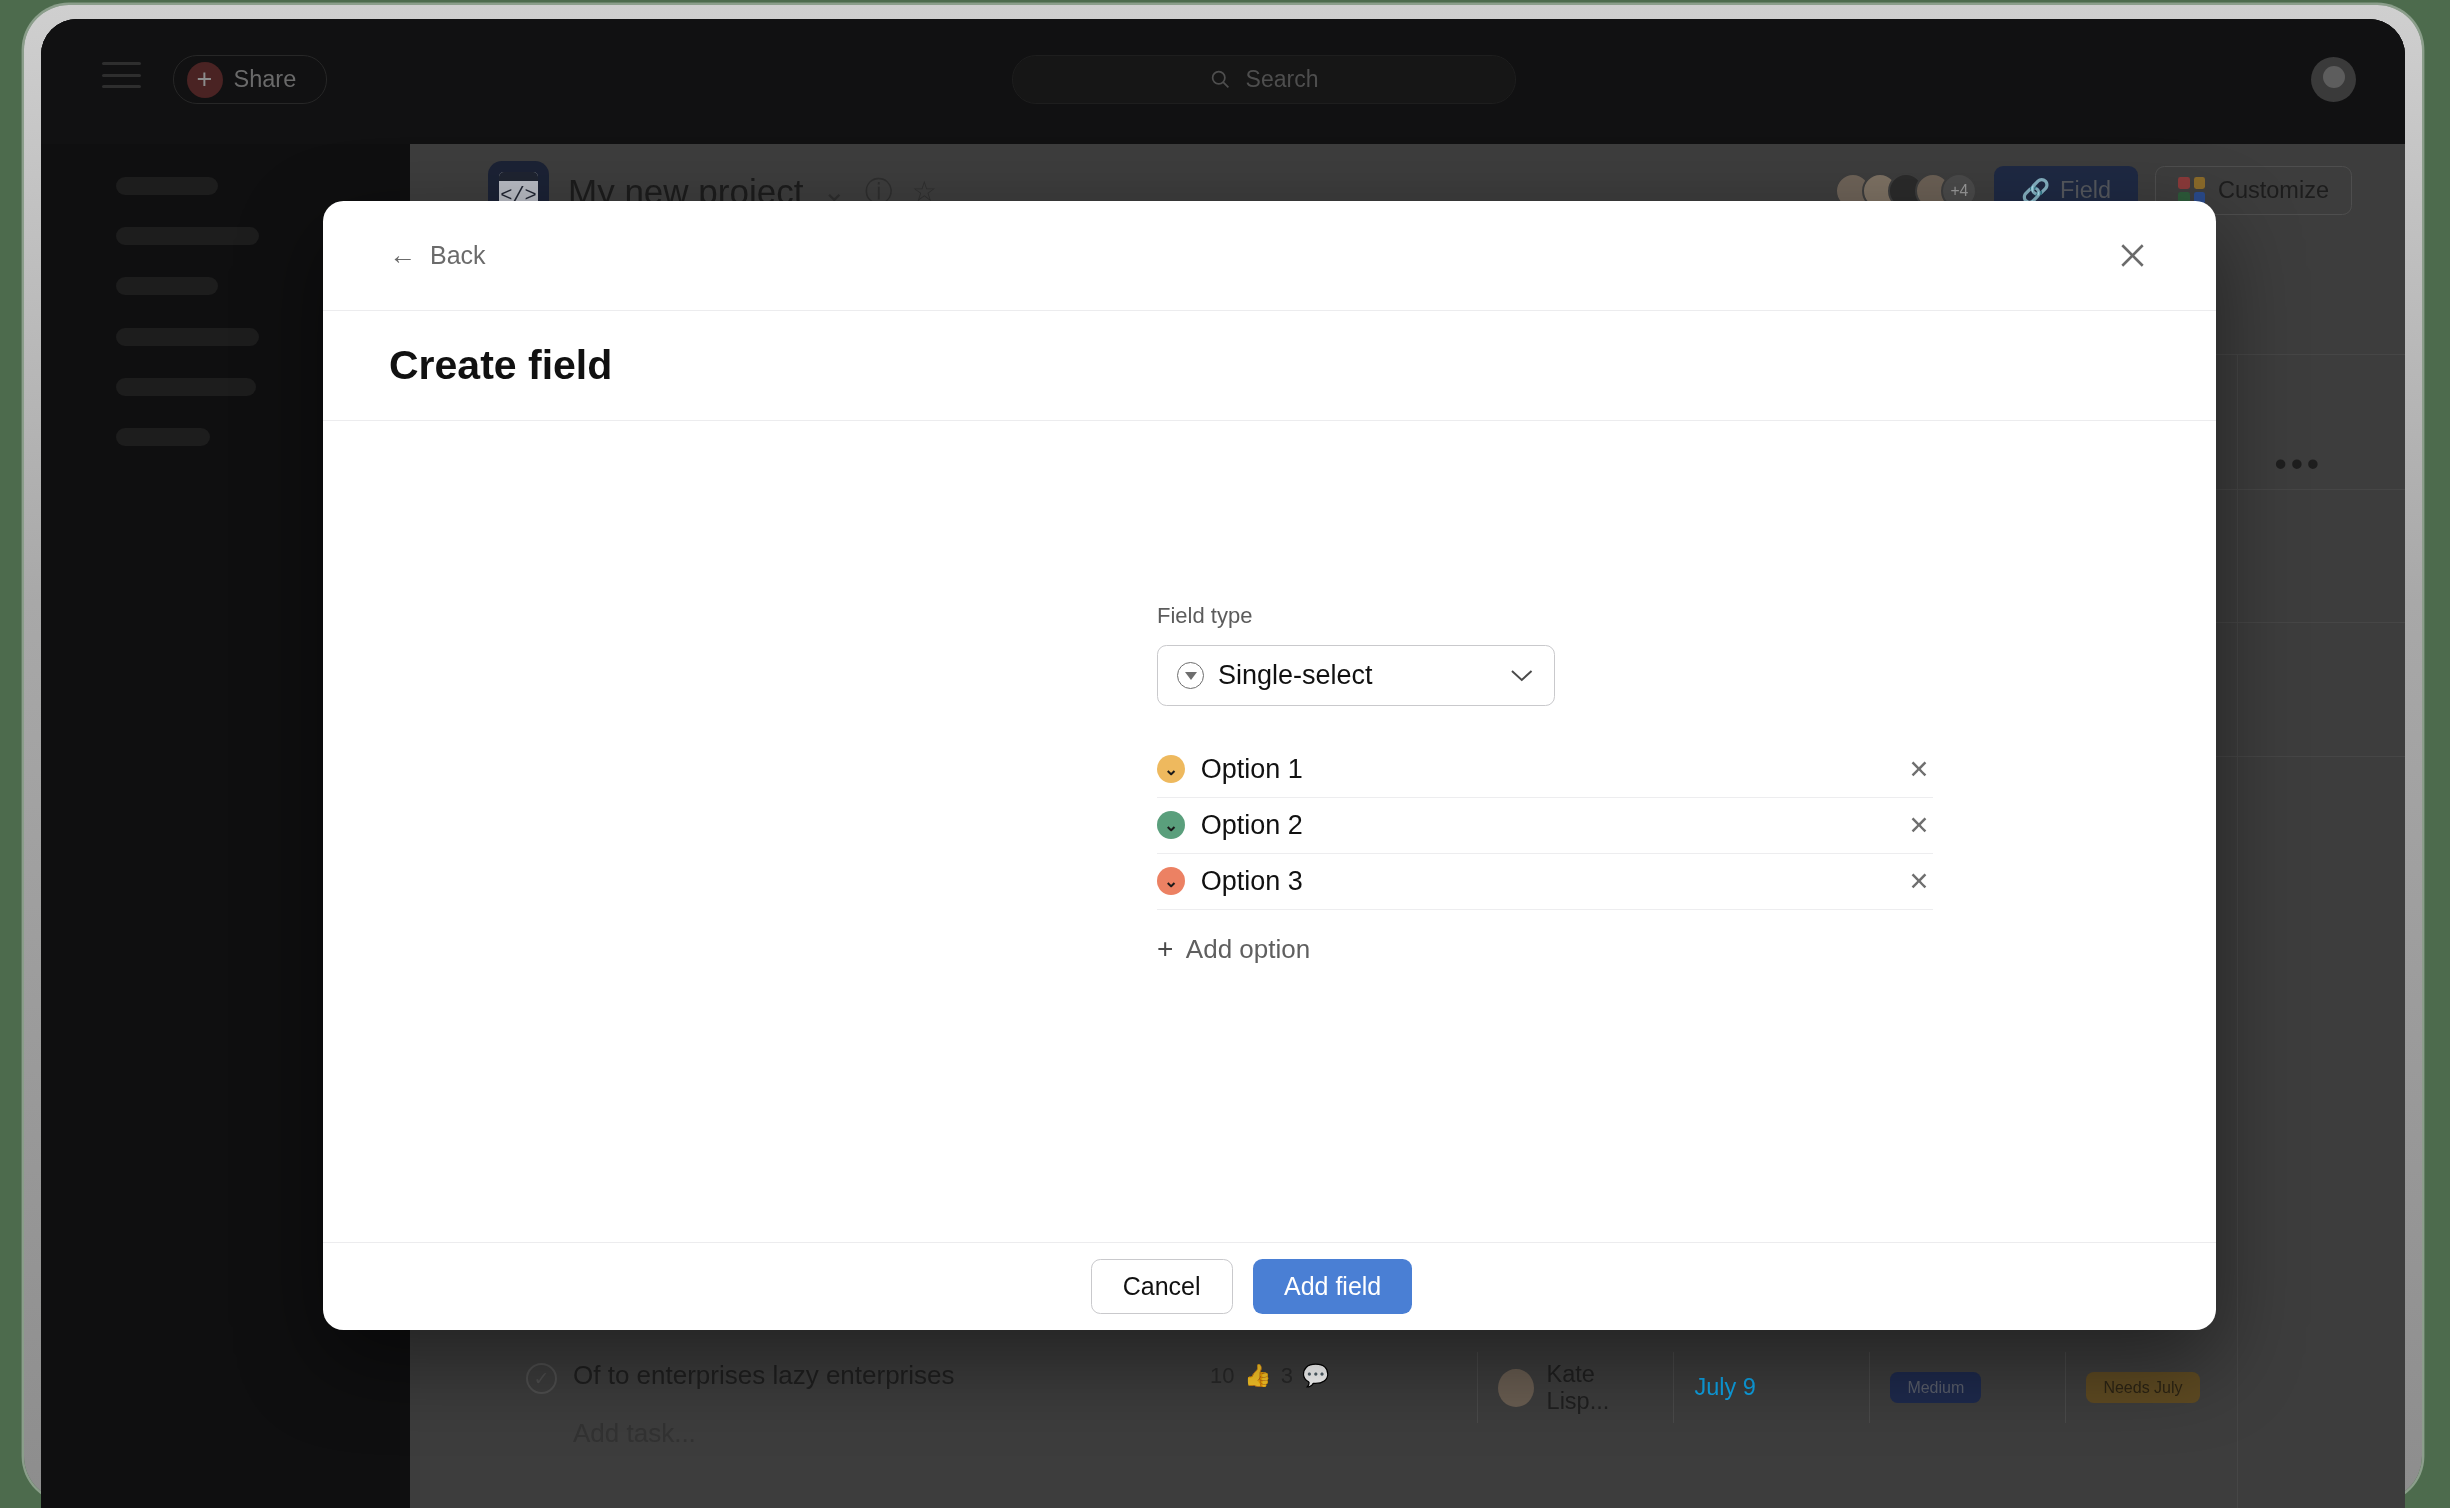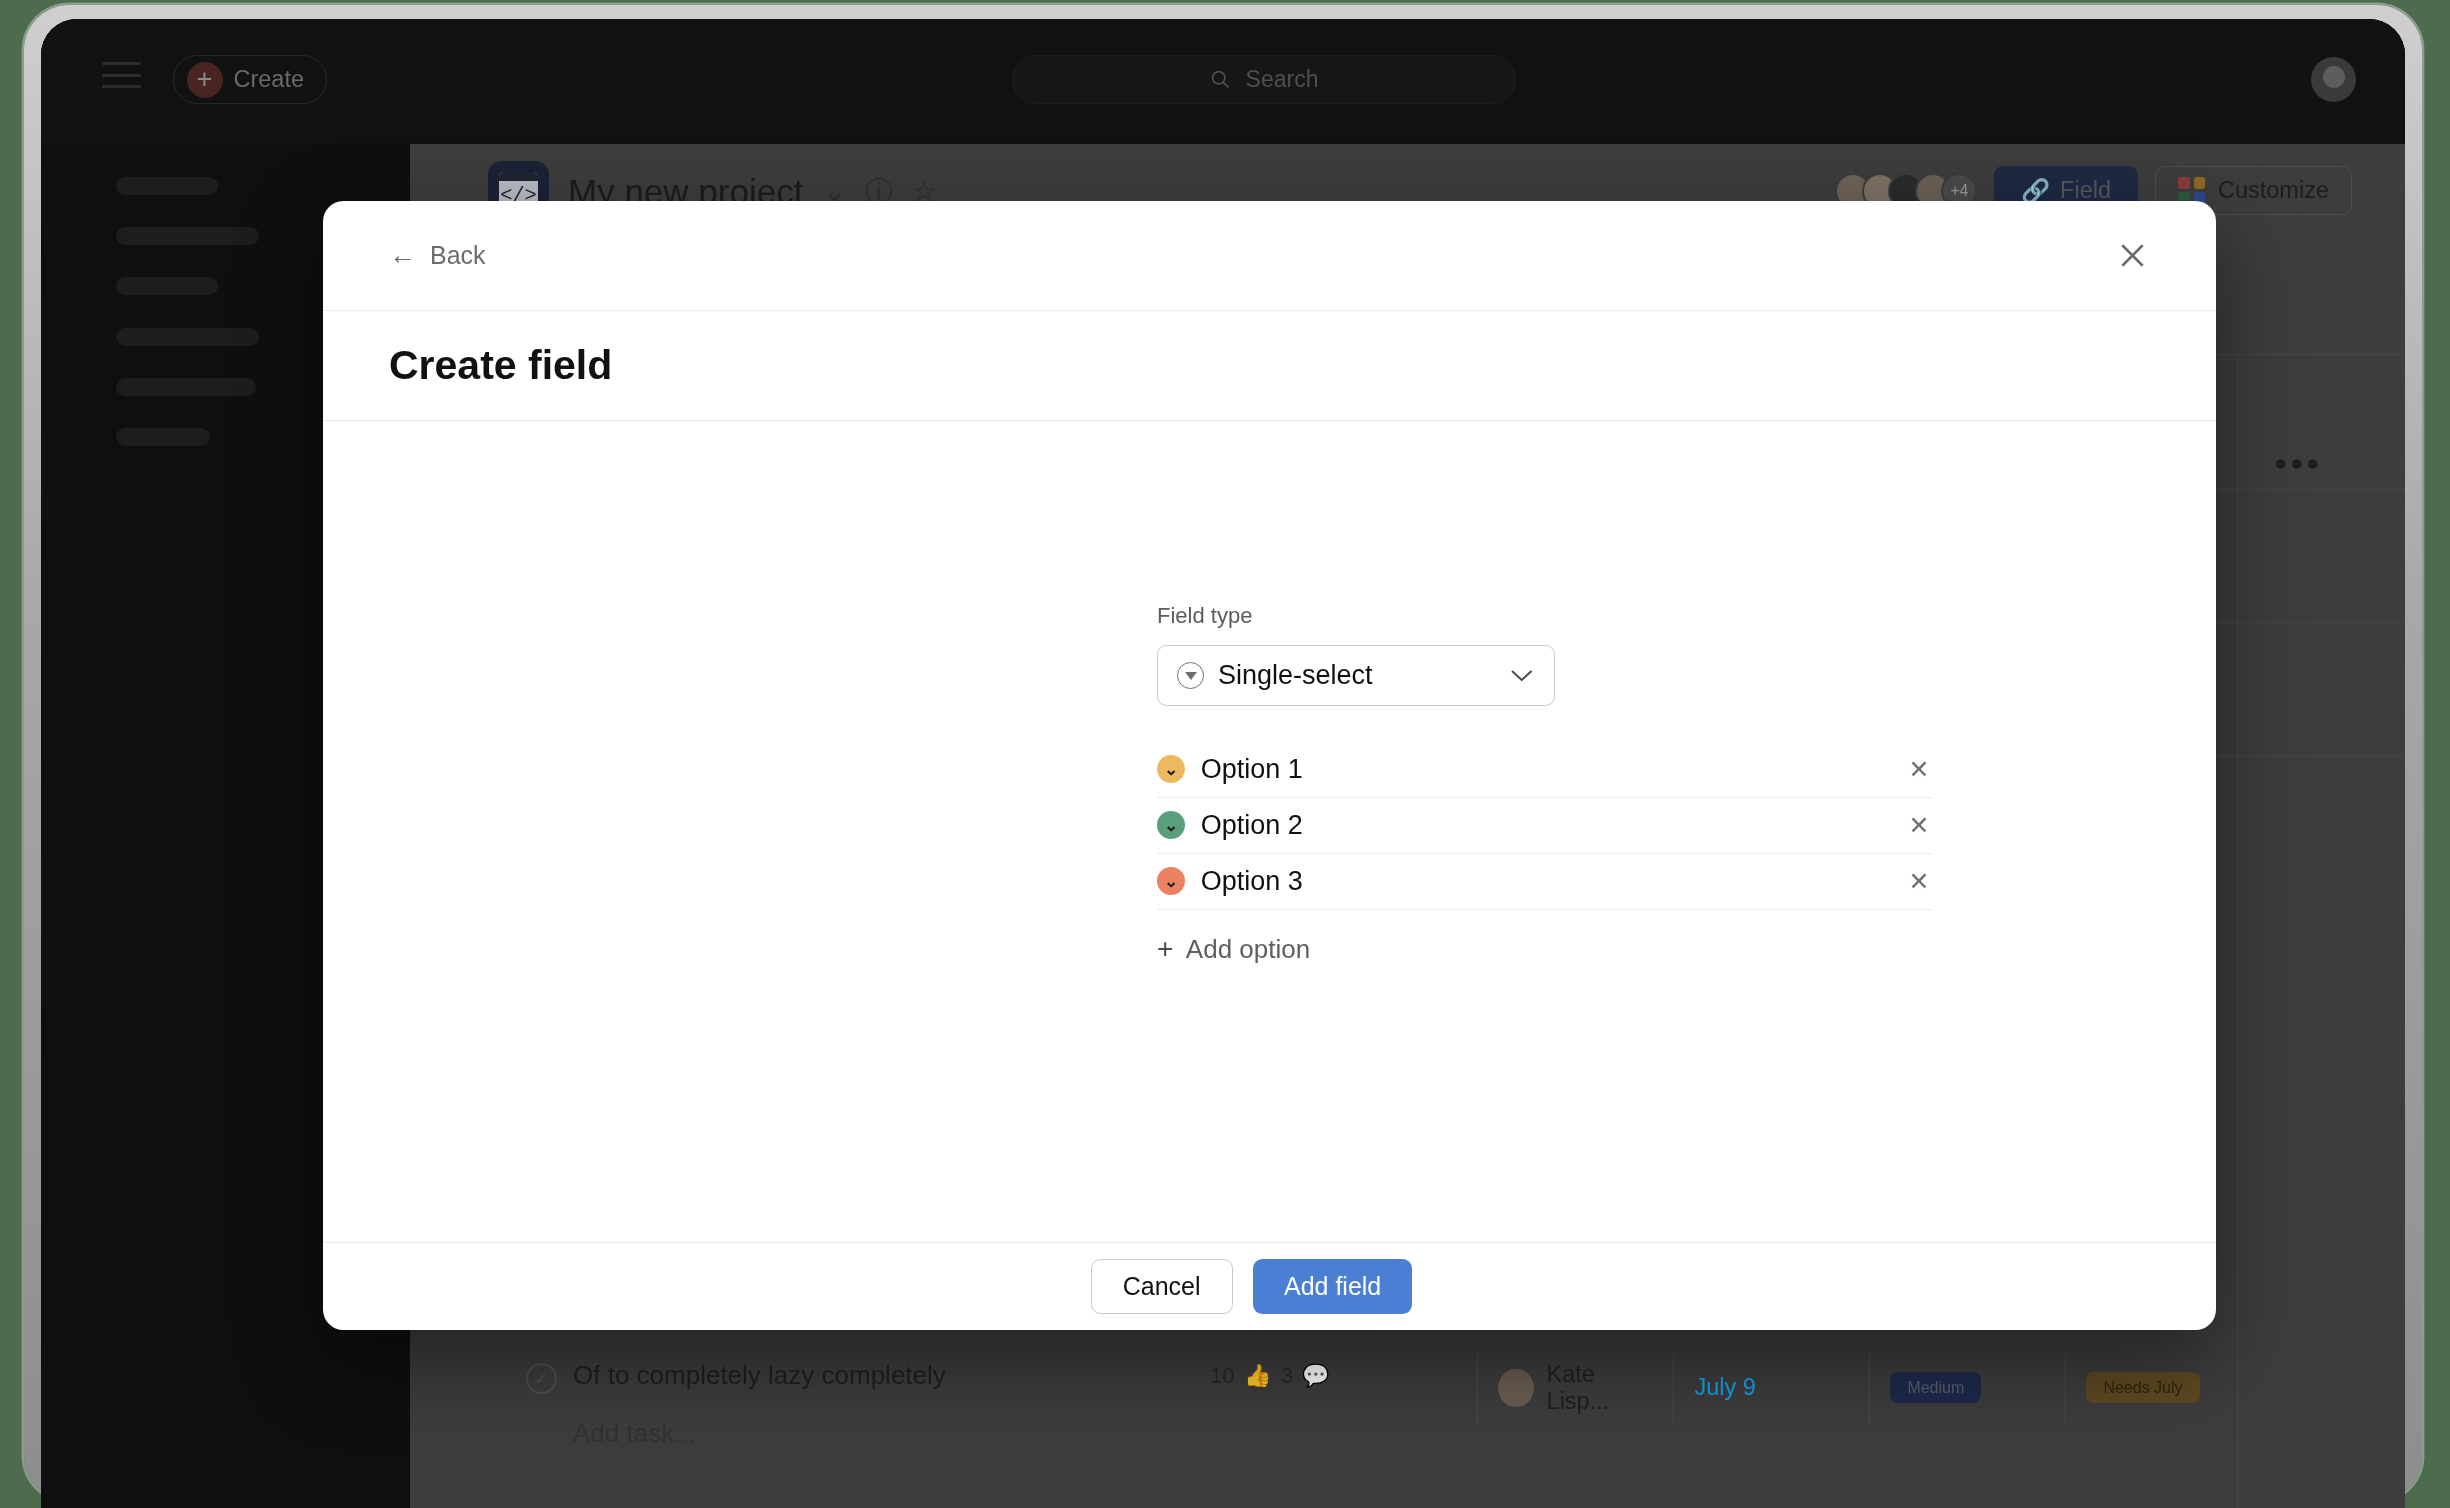--- a/index.html
+++ b/index.html
@@ -216,21 +216,21 @@
   <div id="app">
 
     <div class="topbar">
       <div class="hamburger">
           <i></i>
           <i></i>
           <i></i>
         </div>
       <div class="create-btn">
         <div class="create-plus">+</div>
-        <div class="create-label">Create</div>
+        <div class="create-label">Share</div>
       </div>
       <div class="searchbar">
         <span class="search-icon">
           <svg width="21" height="21" viewBox="0 0 24 24" fill="none" stroke="#4e4e4e" stroke-width="2">
               <circle cx="10" cy="10" r="7"></circle>
               <line x1="15" y1="15" x2="21" y2="21"></line>
             </svg>
         </span>
         <span class="search-label">Search</span>
       </div>
@@ -283,21 +283,21 @@
       <div class="dots3">•••</div>
 
       <div class="tbl-line" style="left:0;right:0;top:210px;height:0.8px;"></div>
       <div class="tbl-line" style="left:0;right:0;top:345px;height:0.8px;"></div>
       <div class="tbl-line" style="left:0;right:0;top:478px;height:0.8px;"></div>
       <div class="tbl-line" style="left:0;right:0;top:612px;height:0.8px;"></div>
       <div class="tbl-line" style="left:1827px;top:210px;width:0.8px;bottom:0;"></div>
 
       <div class="task-row">
         <div class="task-check">✓</div>
-        <div class="task-title">Of to completely lazy completely</div>
+        <div class="task-title">Of to enterprises lazy enterprises</div>
         <div class="task-meta">
           <span>10</span>
           <span>👍</span>
           <span>3</span>
           <span>💬</span>
         </div>
         <div class="cell" style="left:1067px;width:180px;">
           <span style="width:38px;height:38px;border-radius:50%;background:#6a5e52;display:inline-block;margin-right:12.5px"></span>
           <span style="color:#1f1f1f;font-size:23.5px">Kate Lisp...</span>
         </div>

